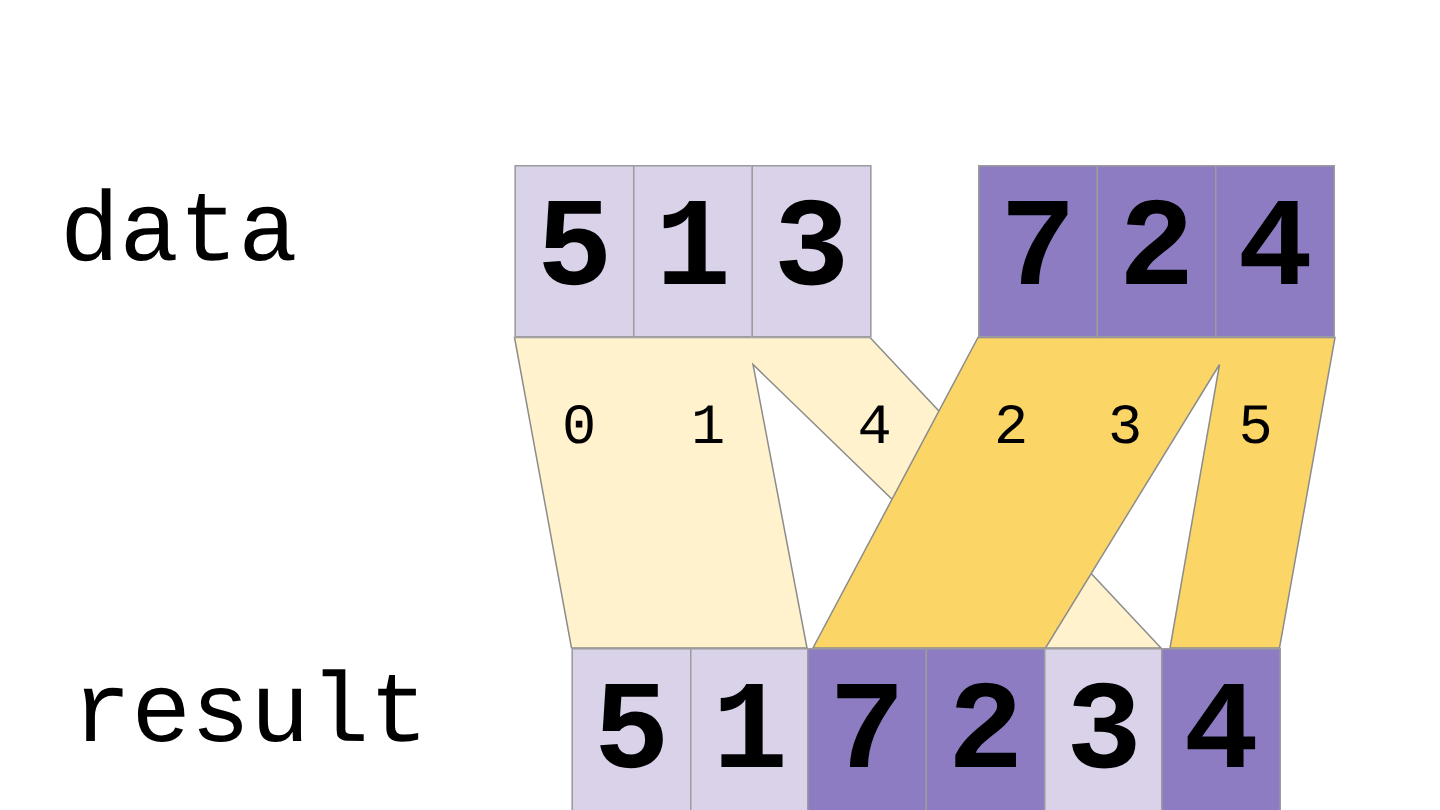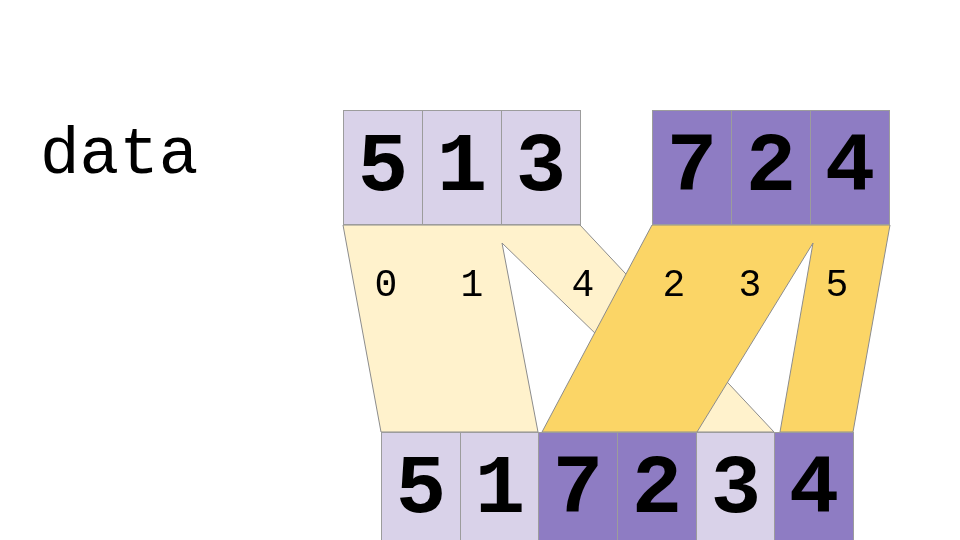--- a/index.html
+++ b/index.html
@@ -36,20 +36,21 @@
 <div id="stage">
 
   <svg id="ribbons" width="960" height="540" viewBox="0 0 960 540">
 
     <polygon points="343,183 580,183 774,390 697,390 502,201 538,390 381,390" style="fill:var(--cream,#fff2cc);stroke:var(--stroke,#8c8c8c);stroke-width:1"></polygon>
 
     <polygon points="652,183 890,183 853,390 780,390 813,201 697,390 542,390" style="fill:var(--gold,#fbd566);stroke:var(--stroke,#8c8c8c);stroke-width:1"></polygon>
   </svg>
 
   <div class="row-label" style="left:40px;top:81px">data</div>
+  <div class="row-label" style="left:48px;top:402px">result</div>
 
   <div class="cell" style="left:343px;top:68px" data-tone="light">5</div>
   <div class="cell" style="left:422px;top:68px" data-tone="light">1</div>
   <div class="cell" style="left:501px;top:68px" data-tone="light">3</div>
 
   <div class="cell" style="left:652px;top:68px" data-tone="dark">7</div>
   <div class="cell" style="left:731px;top:68px" data-tone="dark">2</div>
   <div class="cell" style="left:810px;top:68px" data-tone="dark">4</div>
 
   <div class="idx" style="left:386px">0</div>

